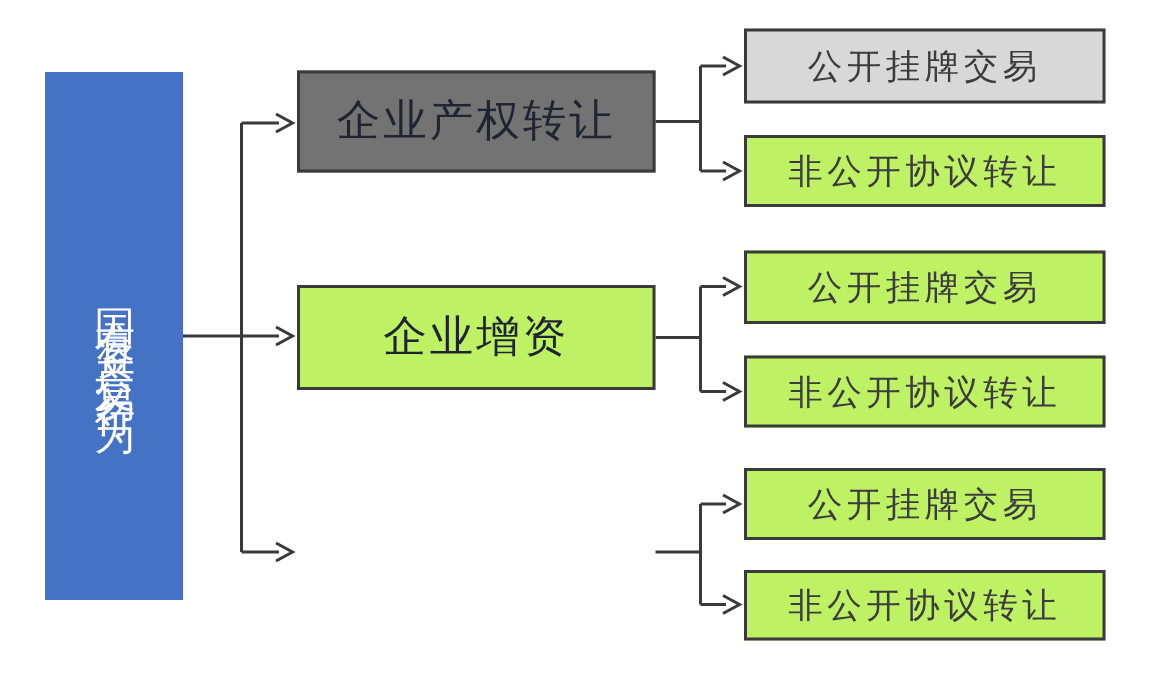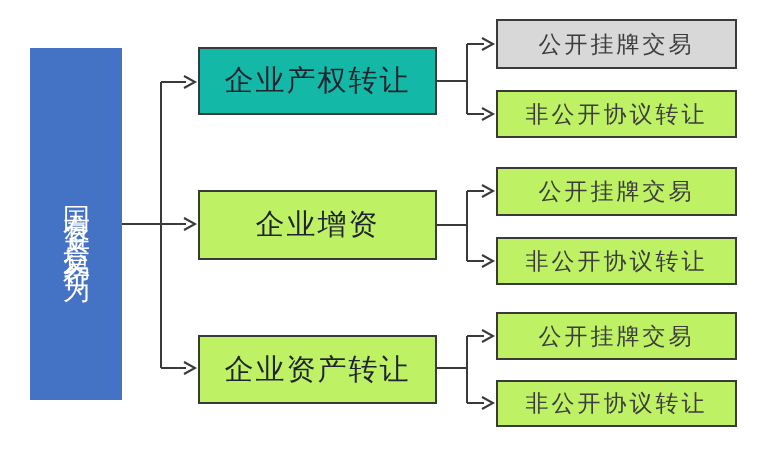--- a/index.html
+++ b/index.html
@@ -106,28 +106,25 @@
       <path d="M467,336 V403"></path>
       <path d="M467,336 H484" marker-end="url(#arrow)"></path>
       <path d="M467,403 H484" marker-end="url(#arrow)"></path>
     </g>
   </svg>
 
   <div class="node root-box" style="background-color: rgb(68, 114, 196);">
     <span class="vtext">国有资产交易行为</span>
   </div>
 
-  <div class="node mid-box mid-1" style="background-color: #14b8a6;">
+  <div class="node mid-box mid-1" style="background-color: #737373;">
     <span>企业产权转让</span>
   </div>
   <div class="node mid-box mid-2">
     <span>企业增资</span>
-  </div>
-  <div class="node mid-box mid-3">
-    <span>企业资产转让</span>
   </div>
 
   <div class="node leaf-box leaf-1" style="background-color: rgb(216, 216, 216);">
     <span>公开挂牌交易</span>
   </div>
   <div class="node leaf-box leaf-2">
     <span>非公开协议转让</span>
   </div>
   <div class="node leaf-box leaf-3">
     <span>公开挂牌交易</span>

